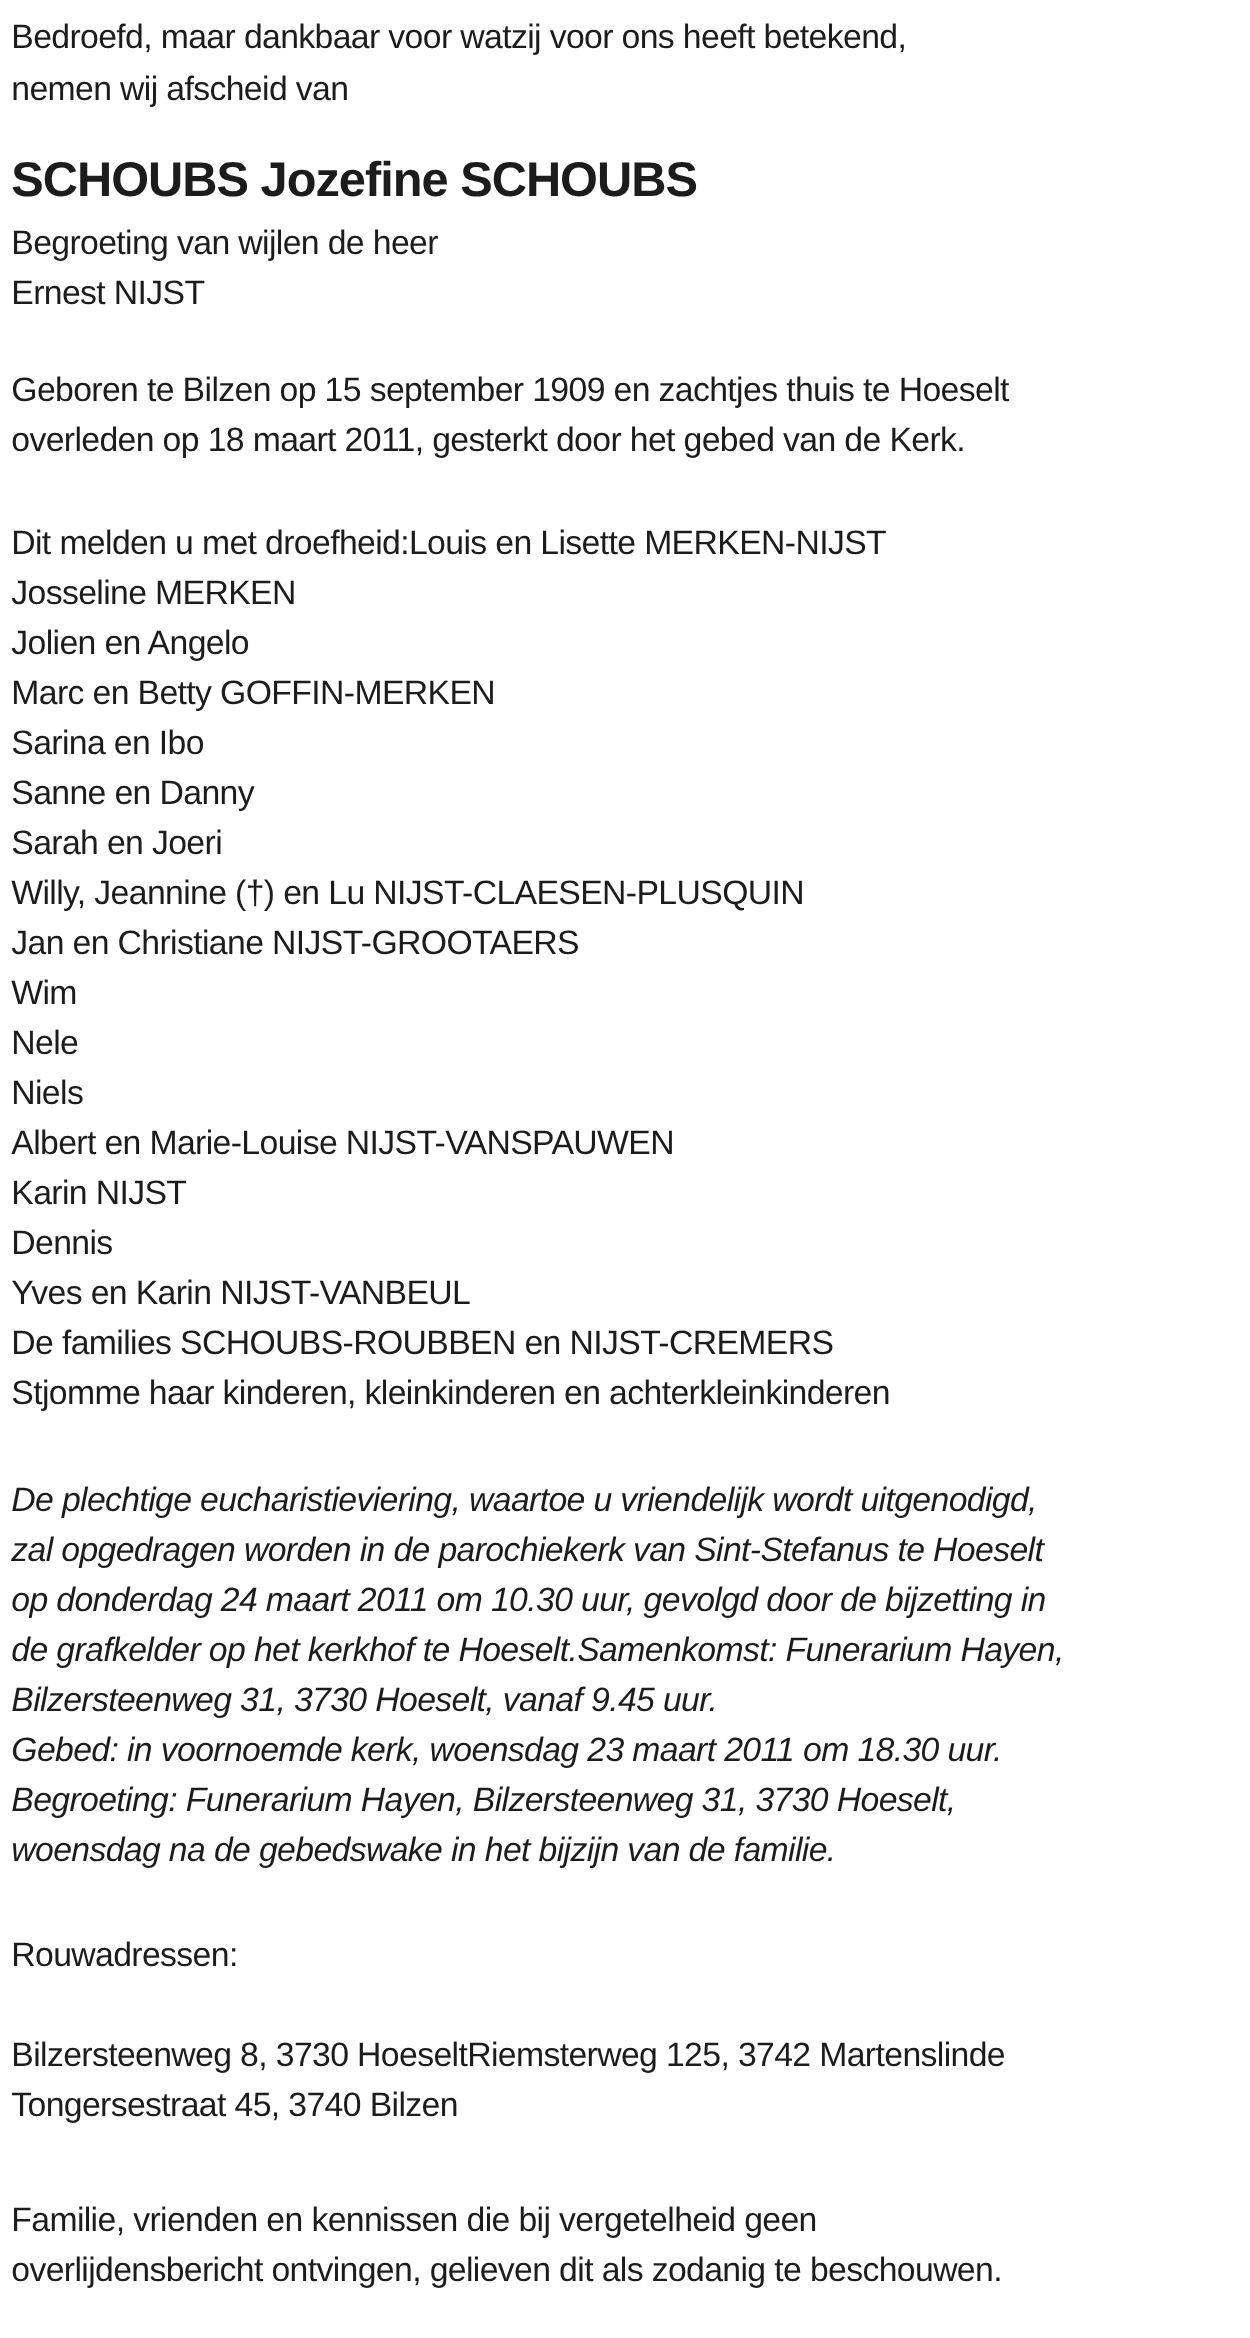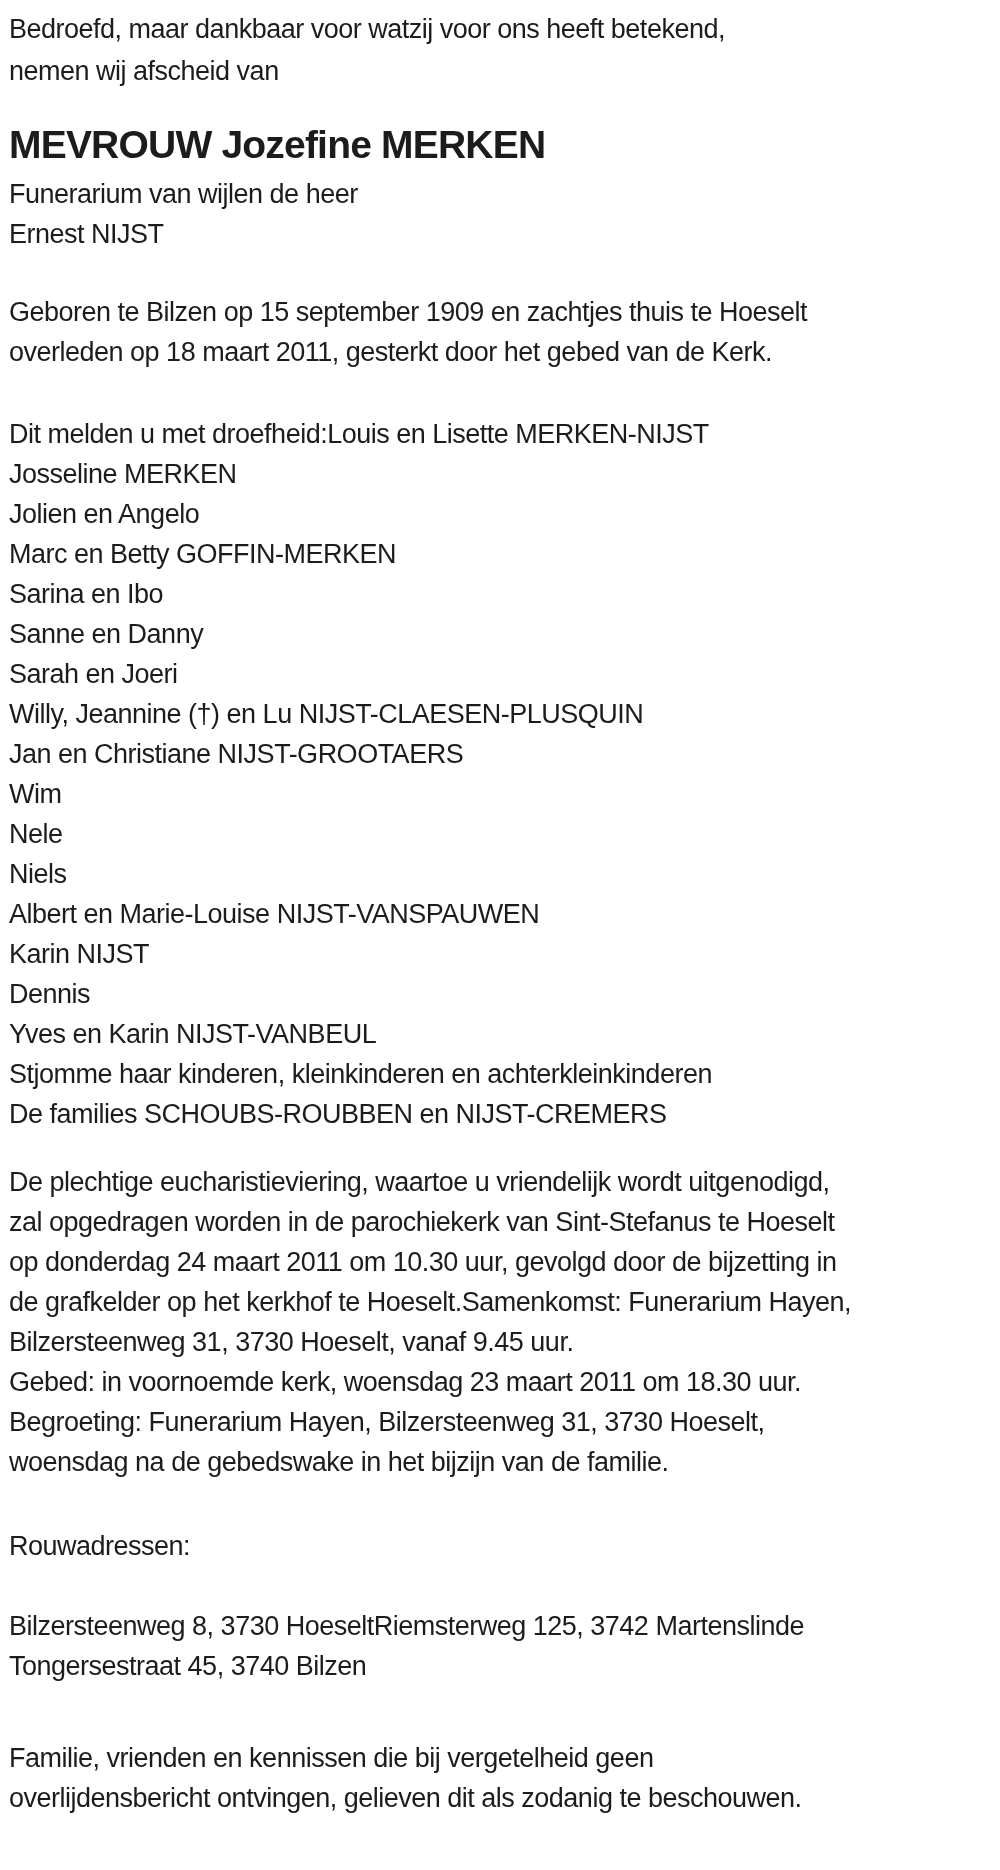--- a/index.html
+++ b/index.html
@@ -39,39 +39,39 @@
     white-space: nowrap;
   }
   .body-text {
     font-size: 27px;
     line-height: 40px;
     letter-spacing: -0.5px;
   }
   .subtitle      { margin-top: 4px; }
   .life          { margin-top: 38px; }
   .family        { margin-top: 42px; }
-  .ceremony      { margin-top: 28px; }
+  .ceremony      { margin-top: 46px; font-style: italic; }
   .mourning-head { margin-top: 44px; }
   .addresses     { margin-top: 40px; }
   .closing       { margin-top: 52px; }
 </style>
 </head>
 <body>
 
 <main class="obituary">
 
   <p class="intro">
     <span class="line">Bedroefd, maar dankbaar voor watzij voor ons heeft betekend,</span>
     <span class="line">nemen wij afscheid van</span>
   </p>
 
-  <h1 class="title">MEVROUW Jozefine MERKEN</h1>
+  <h1 class="title">SCHOUBS Jozefine SCHOUBS</h1>
 
   <p class="body-text subtitle">
-    <span class="line">Funerarium van wijlen de heer</span>
+    <span class="line">Begroeting van wijlen de heer</span>
     <span class="line">Ernest NIJST</span>
   </p>
 
   <p class="body-text life">
     <span class="line">Geboren te Bilzen op 15 september 1909 en zachtjes thuis te Hoeselt</span>
     <span class="line">overleden op 18 maart 2011, gesterkt door het gebed van de Kerk.</span>
   </p>
 
   <p class="body-text family">
     <span class="line">Dit melden u met droefheid:Louis en Lisette MERKEN-NIJST</span>
@@ -83,22 +83,22 @@
     <span class="line">Sarah en Joeri</span>
     <span class="line">Willy, Jeannine (†) en Lu NIJST-CLAESEN-PLUSQUIN</span>
     <span class="line">Jan en Christiane NIJST-GROOTAERS</span>
     <span class="line">Wim</span>
     <span class="line">Nele</span>
     <span class="line">Niels</span>
     <span class="line">Albert en Marie-Louise NIJST-VANSPAUWEN</span>
     <span class="line">Karin NIJST</span>
     <span class="line">Dennis</span>
     <span class="line">Yves en Karin NIJST-VANBEUL</span>
+    <span class="line">De families SCHOUBS-ROUBBEN en NIJST-CREMERS</span>
     <span class="line">Stjomme haar kinderen, kleinkinderen en achterkleinkinderen</span>
-    <span class="line">De families SCHOUBS-ROUBBEN en NIJST-CREMERS</span>
   </p>
 
   <p class="body-text ceremony">
     <span class="line">De plechtige eucharistieviering, waartoe u vriendelijk wordt uitgenodigd,</span>
     <span class="line">zal opgedragen worden in de parochiekerk van Sint-Stefanus te Hoeselt</span>
     <span class="line">op donderdag 24 maart 2011 om 10.30 uur, gevolgd door de bijzetting in</span>
     <span class="line">de grafkelder op het kerkhof te Hoeselt.Samenkomst: Funerarium Hayen,</span>
     <span class="line">Bilzersteenweg 31, 3730 Hoeselt, vanaf 9.45 uur.</span>
     <span class="line">Gebed: in voornoemde kerk, woensdag 23 maart 2011 om 18.30 uur.</span>
     <span class="line">Begroeting: Funerarium Hayen, Bilzersteenweg 31, 3730 Hoeselt,</span>

